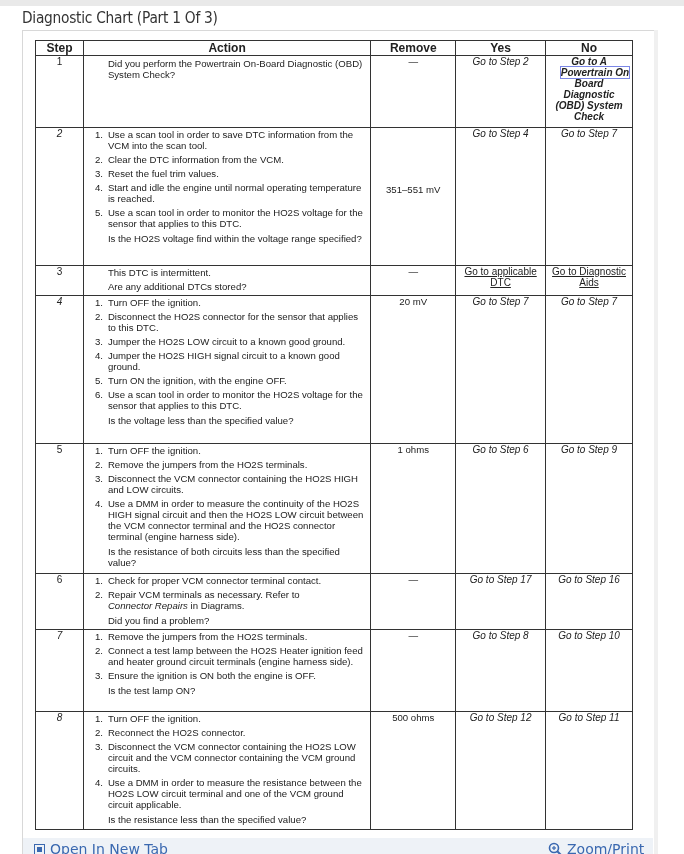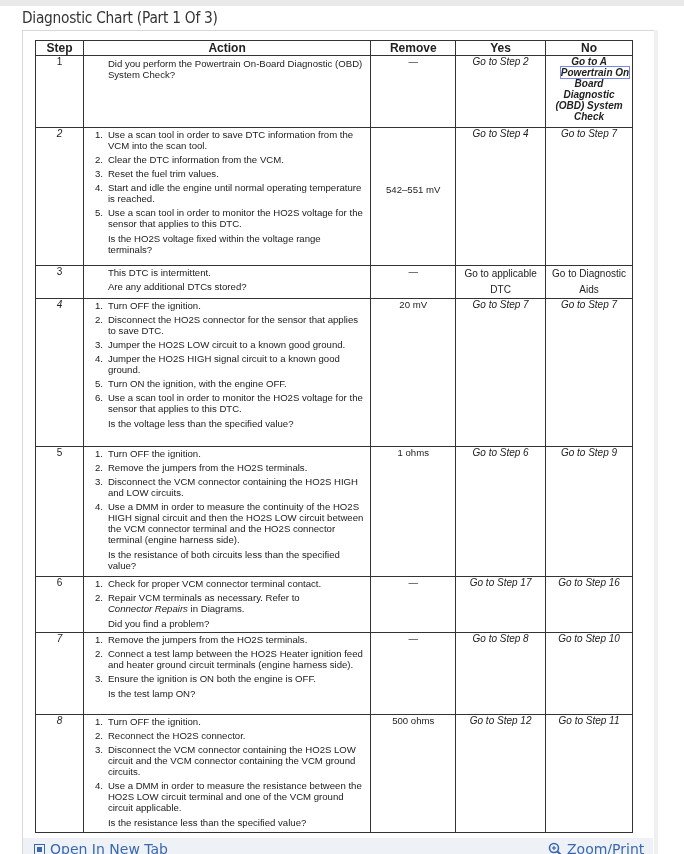--- a/index.html
+++ b/index.html
@@ -69,21 +69,21 @@
     ol.a-list li .num {
       position: absolute; left: -13px; top: 0;
     }
     td.values {
       text-align: center; vertical-align: middle; font-size: 9.6px;
     }
     td.yes, td.no {
       text-align: center; vertical-align: bottom; font-style: italic;
       font-size: 10px; padding-bottom: 2px;
     }
-    td.plain { font-style: normal; vertical-align: middle; padding-bottom: 0; line-height: 16px; }
+    td.plain { font-style: normal; vertical-align: middle; padding-bottom: 0; line-height: 11px; text-decoration: underline; }
     .no1 { line-height: 11px; vertical-align: middle; padding-bottom: 1px; font-weight: bold; }
     .linkbox {
       outline: 1px solid #7a86e6; outline-offset: 0px; margin-left: 12px;
     }
     .footer-link {
       position: absolute; top: 841px; font-size: 14px; color: #3a68b0;
       font-family: "DejaVu Sans", sans-serif; white-space: nowrap;
     }
     .open-tab { left: 34px; }
     .zoom-print { left: 548px; }
@@ -142,44 +142,44 @@
     <tr style="height:138px;">
       <td class="step ital">2</td>
       <td class="action">
         <ol class="a-list">
           <li><span class="num">1.</span><span>Use a scan tool in order to save DTC information from the VCM into the scan tool.</span></li>
           <li><span class="num">2.</span><span>Clear the DTC information from the VCM.</span></li>
           <li><span class="num">3.</span><span>Reset the fuel trim values.</span></li>
           <li><span class="num">4.</span><span>Start and idle the engine until normal operating temperature is reached.</span></li>
           <li><span class="num">5.</span><span>Use a scan tool in order to monitor the HO2S voltage for the sensor that applies to this DTC.</span></li>
         </ol>
-        <div class="a-line">Is the HO2S voltage fixed within the voltage range terminals?</div>
-      </td>
-      <td class="values" style="vertical-align:top; padding-top:56px;">542–551 mV</td>
+        <div class="a-line">Is the HO2S voltage find within the voltage range specified?</div>
+      </td>
+      <td class="values" style="vertical-align:top; padding-top:56px;">351–551 mV</td>
       <td class="yes">Go to Step 4</td>
       <td class="no">Go to Step 7</td>
     </tr>
 
     <tr style="height:30px;">
       <td class="step">3</td>
       <td class="action">
         <div class="a-line">This DTC is intermittent.</div>
         <div class="a-line" style="padding-top:3px;">Are any additional DTCs stored?</div>
       </td>
       <td class="values">—</td>
       <td class="yes plain">Go to applicable DTC</td>
       <td class="no plain">Go to Diagnostic Aids</td>
     </tr>
 
     <tr style="height:148px;">
       <td class="step ital">4</td>
       <td class="action">
         <ol class="a-list">
           <li><span class="num">1.</span><span>Turn OFF the ignition.</span></li>
-          <li><span class="num">2.</span><span>Disconnect the HO2S connector for the sensor that applies to save DTC.</span></li>
+          <li><span class="num">2.</span><span>Disconnect the HO2S connector for the sensor that applies to this DTC.</span></li>
           <li><span class="num">3.</span><span>Jumper the HO2S LOW circuit to a known good ground.</span></li>
           <li><span class="num">4.</span><span>Jumper the HO2S HIGH signal circuit to a known good ground.</span></li>
           <li><span class="num">5.</span><span>Turn ON the ignition, with the engine OFF.</span></li>
           <li><span class="num">6.</span><span>Use a scan tool in order to monitor the HO2S voltage for the sensor that applies to this DTC.</span></li>
         </ol>
         <div class="a-line">Is the voltage less than the specified value?</div>
       </td>
       <td class="values">20 mV</td>
       <td class="yes">Go to Step 7</td>
       <td class="no">Go to Step 7</td>

